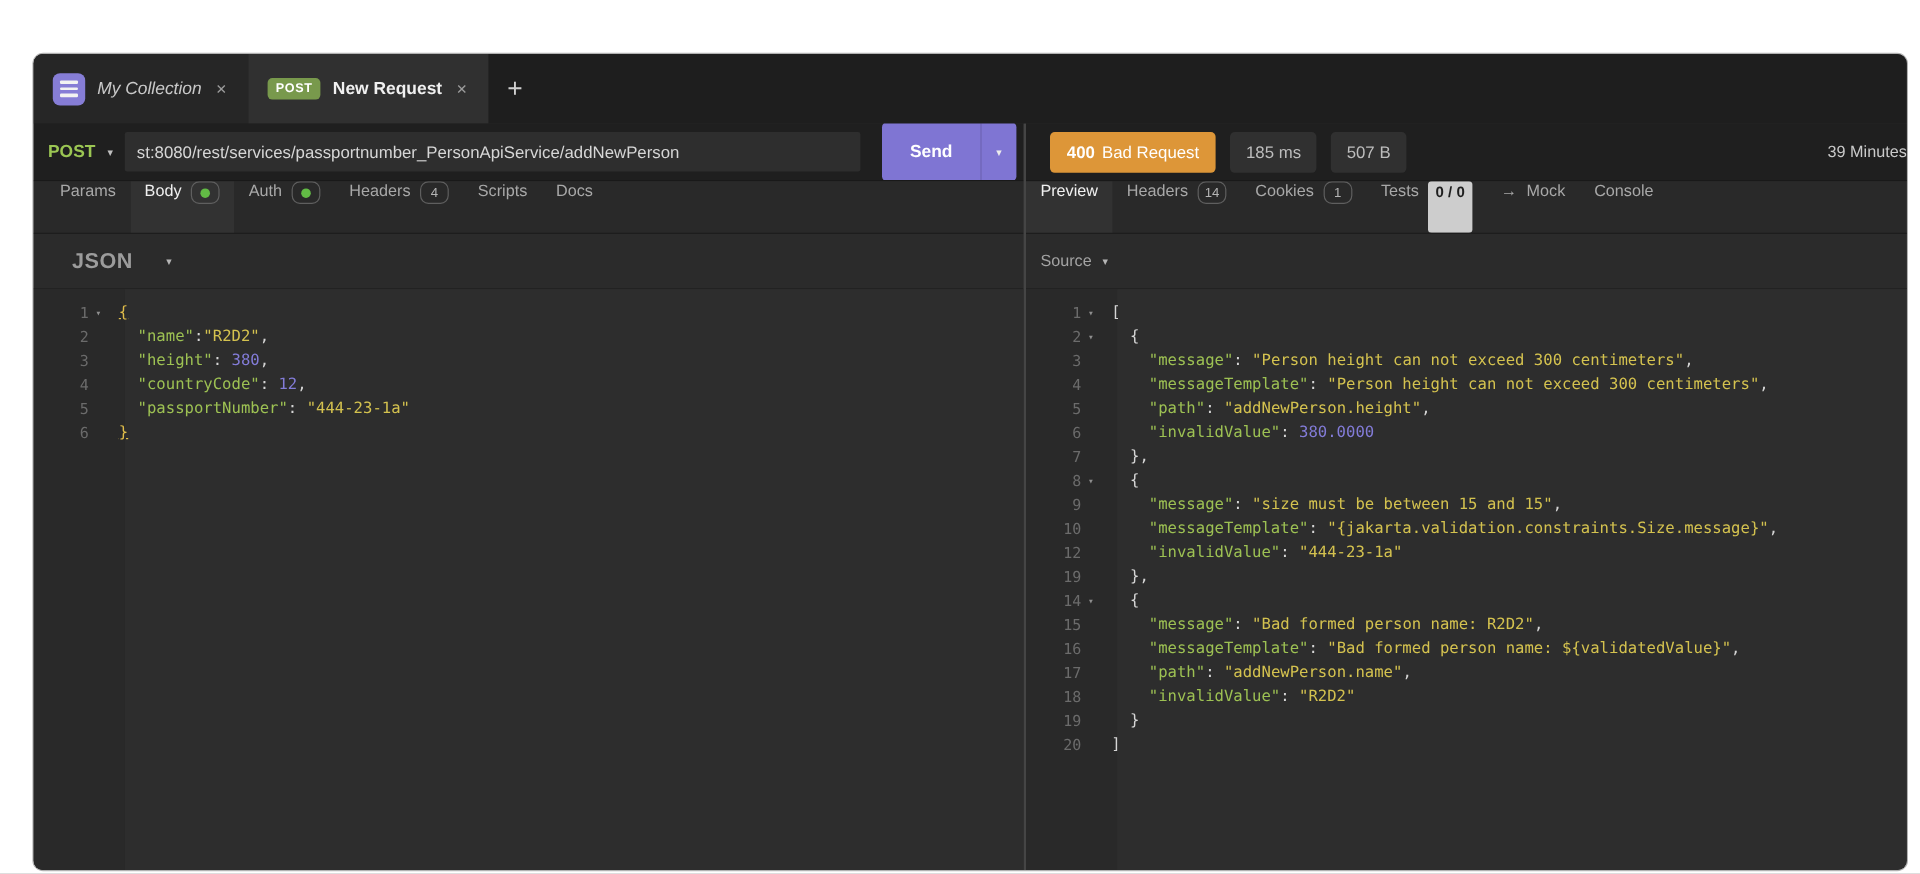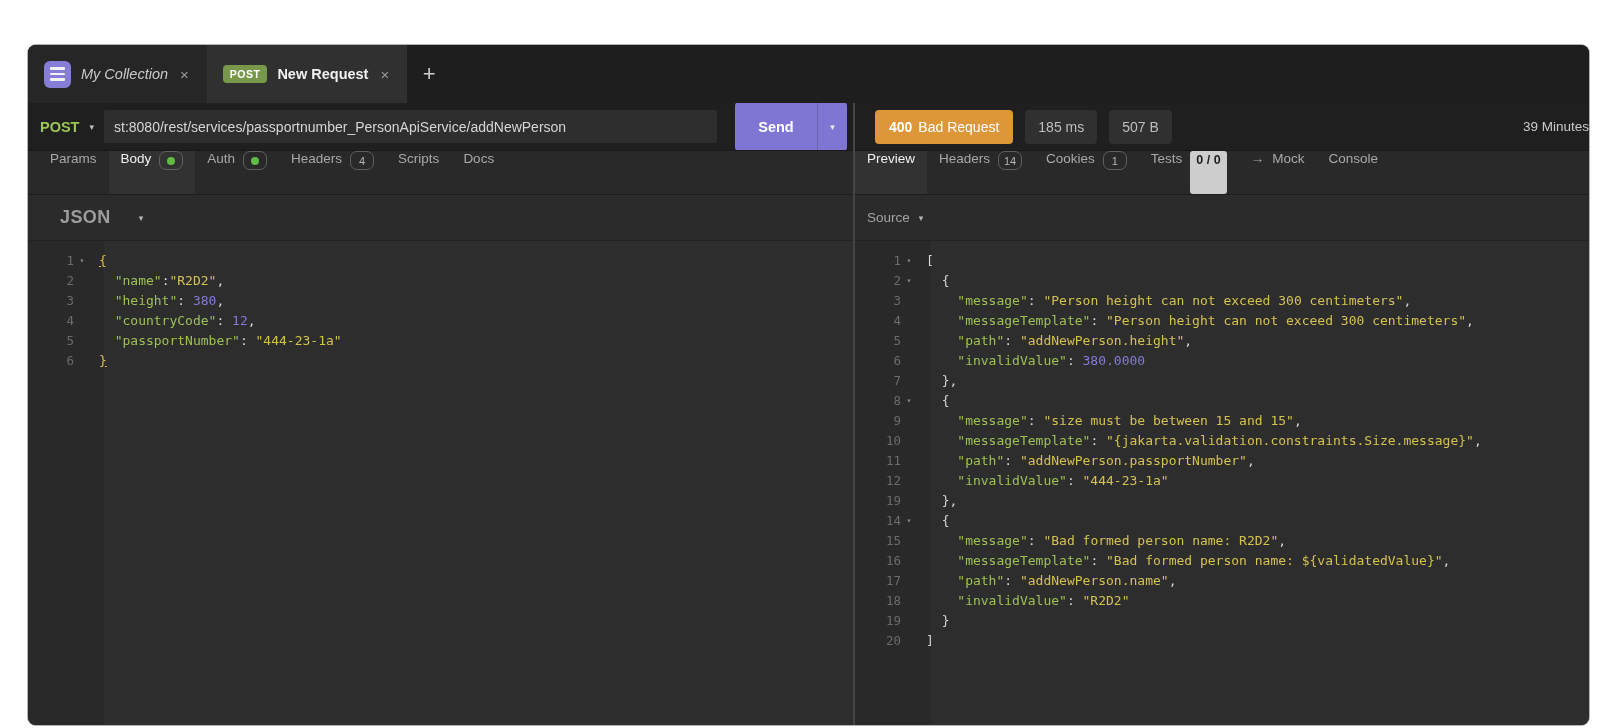--- a/index.html
+++ b/index.html
@@ -265,25 +265,20 @@
             <span class="ln">9</span>
             <span class="fold"></span>
             <span class="code"><span class="tk-p">    </span><span class="tk-k">"message"</span><span class="tk-p">: </span><span class="tk-s">"size must be between 15 and 15"</span><span class="tk-p">,</span></span>
           </div>
           <div class="cl">
             <span class="ln">10</span>
             <span class="fold"></span>
             <span class="code"><span class="tk-p">    </span><span class="tk-k">"messageTemplate"</span><span class="tk-p">: </span><span class="tk-s">"{jakarta.validation.constraints.Size.message}"</span><span class="tk-p">,</span></span>
           </div>
           <div class="cl">
-            <span class="ln">11</span>
-            <span class="fold"></span>
-            <span class="code"><span class="tk-p">    </span><span class="tk-k">"path"</span><span class="tk-p">: </span><span class="tk-s">"addNewPerson.passportNumber"</span><span class="tk-p">,</span></span>
-          </div>
-          <div class="cl">
             <span class="ln">12</span>
             <span class="fold"></span>
             <span class="code"><span class="tk-p">    </span><span class="tk-k">"invalidValue"</span><span class="tk-p">: </span><span class="tk-s">"444-23-1a"</span></span>
           </div>
           <div class="cl">
             <span class="ln">19</span>
             <span class="fold"></span>
             <span class="code"><span class="tk-w">  },</span></span>
           </div>
           <div class="cl">

